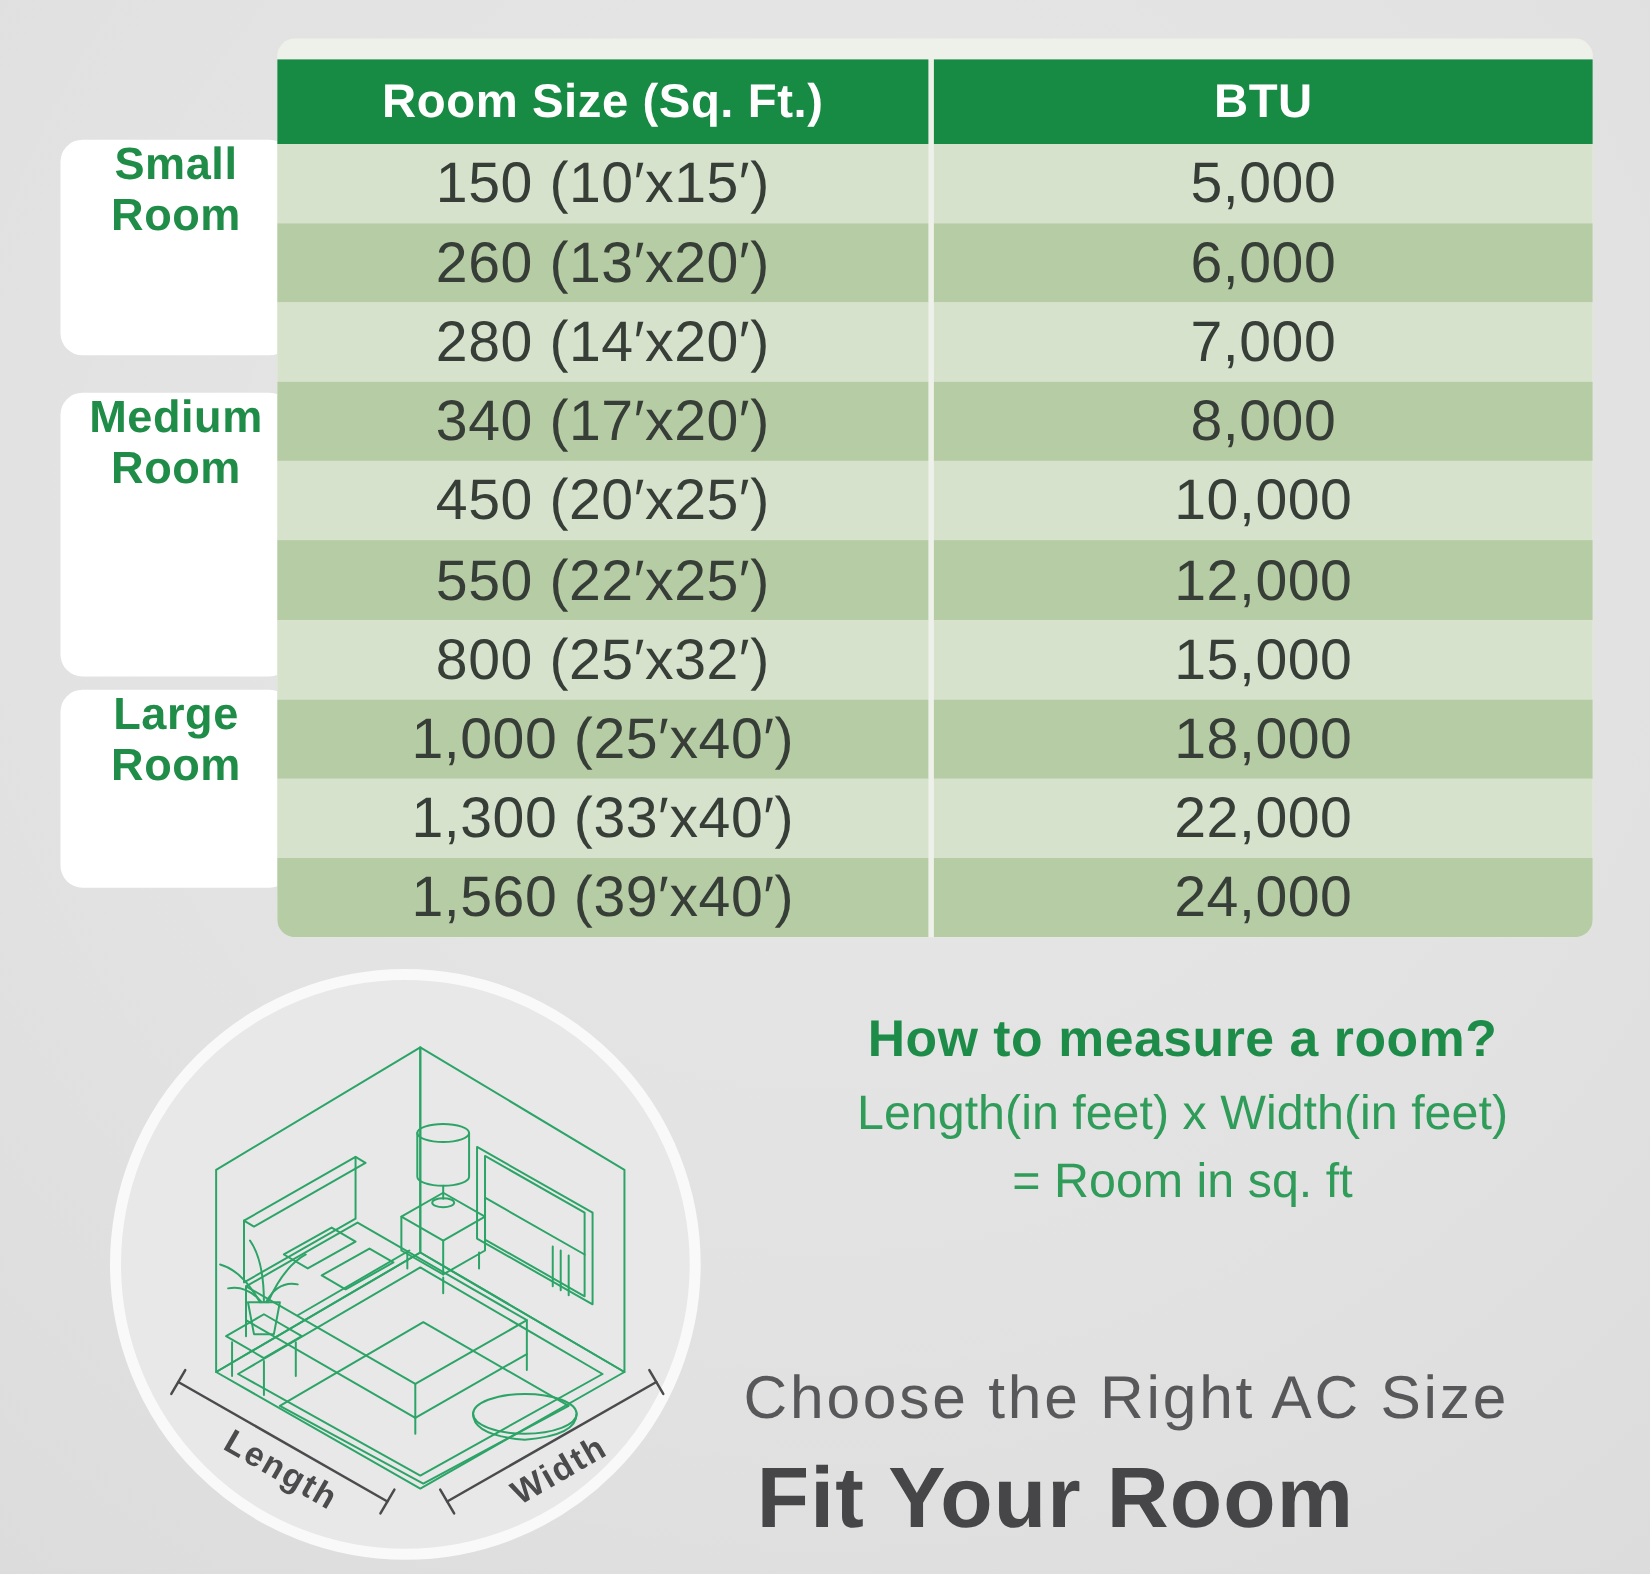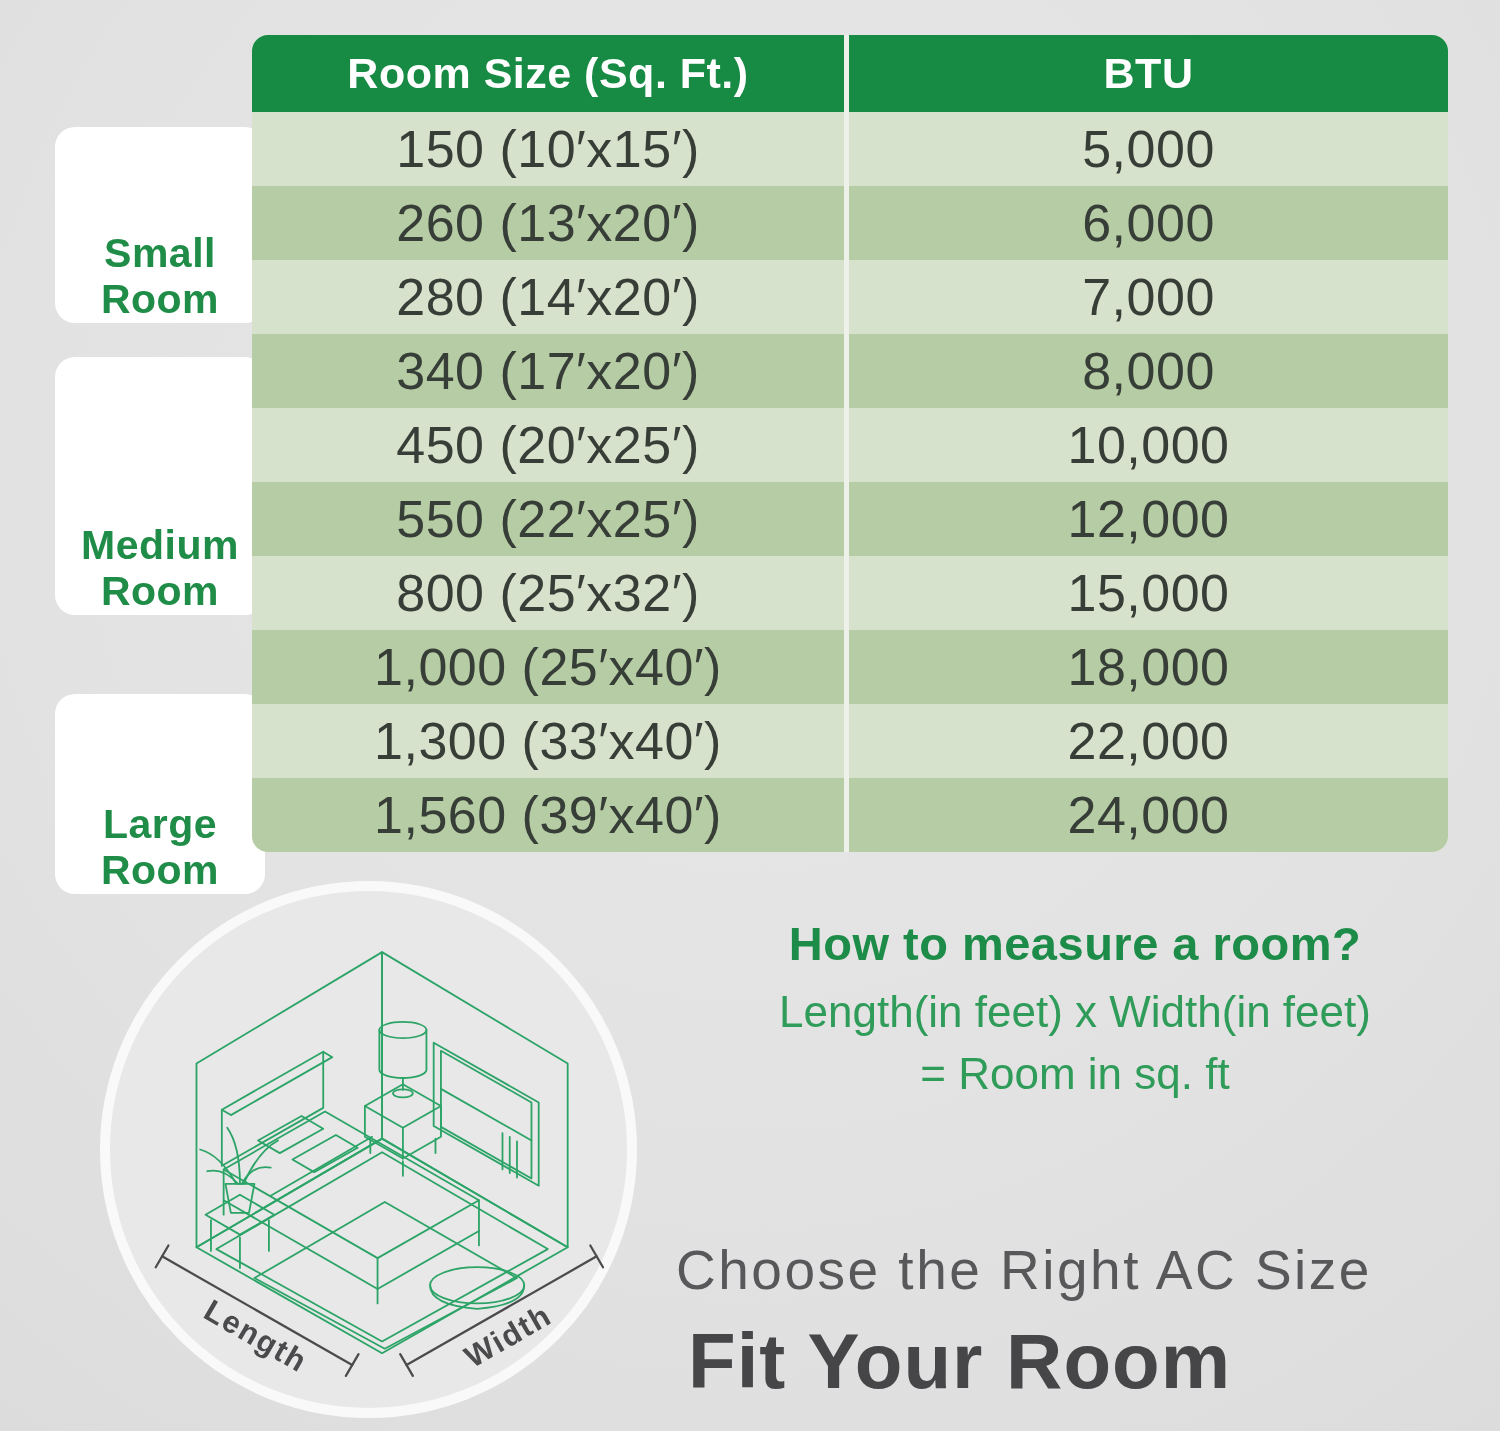--- a/index.html
+++ b/index.html
@@ -9,37 +9,37 @@
     background:#e2e2e2;
   }
   .stage{
     position:relative;width:1500px;height:1431px;overflow:hidden;
     background:radial-gradient(circle at 50% 32%, #e7e7e7 0%, #e2e2e2 60%, #dcdcdc 100%);
   }
 
   
   .cat-card{
     position:absolute;left:55px;width:210px;background:#ffffff;
-    border-radius:20px;display:flex;align-items:flex-end;justify-content:center;z-index:1;
+    border-radius:20px;display:flex;align-items:flex-start;justify-content:center;z-index:1;
   }
   #card-small{top:127px;height:196px}
   #card-medium{top:357px;height:258px}
-  #card-large{top:694px;height:200px}
+  #card-large{top:627px;height:180px}
   .cat-label{
     color:#1f8c48;font-weight:bold;font-size:41px;line-height:1.12;
     text-align:center;white-space:pre-line;letter-spacing:.5px;
   }
 
   
   .btu-table{
     position:absolute;left:252px;top:35px;width:1196px;height:817px;
     border-radius:16px;overflow:hidden;display:flex;flex-direction:column;
     background:#eef1ea;z-index:2;
   }
-  .thead{display:flex;gap:5px;flex:0 0 77px;}
+  .thead{display:flex;gap:5px;flex:0 0 77px;margin-top:19px;}
   .th{
     background:#178a44;color:#ffffff;font-weight:bold;font-size:43px;
     display:flex;align-items:center;justify-content:center;letter-spacing:.5px;
   }
   .col-size{width:592px;flex:0 0 592px}
   .col-btu{flex:1}
   .tr{display:flex;gap:5px;flex:1}
   .td{
     display:flex;align-items:center;justify-content:center;
     font-size:52px;color:#373d37;letter-spacing:.5px;

